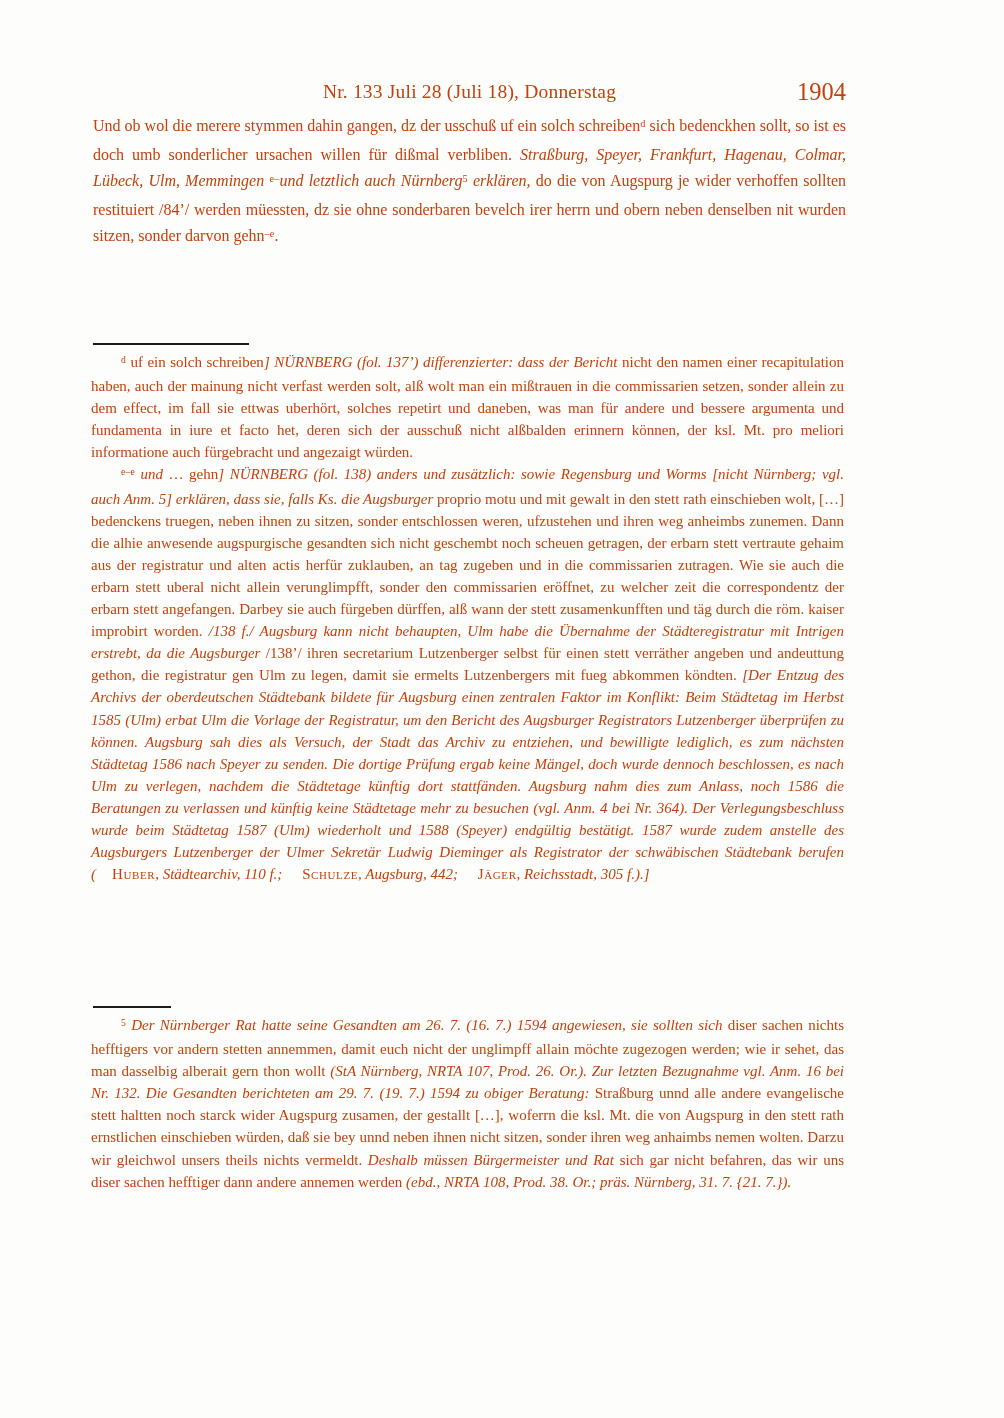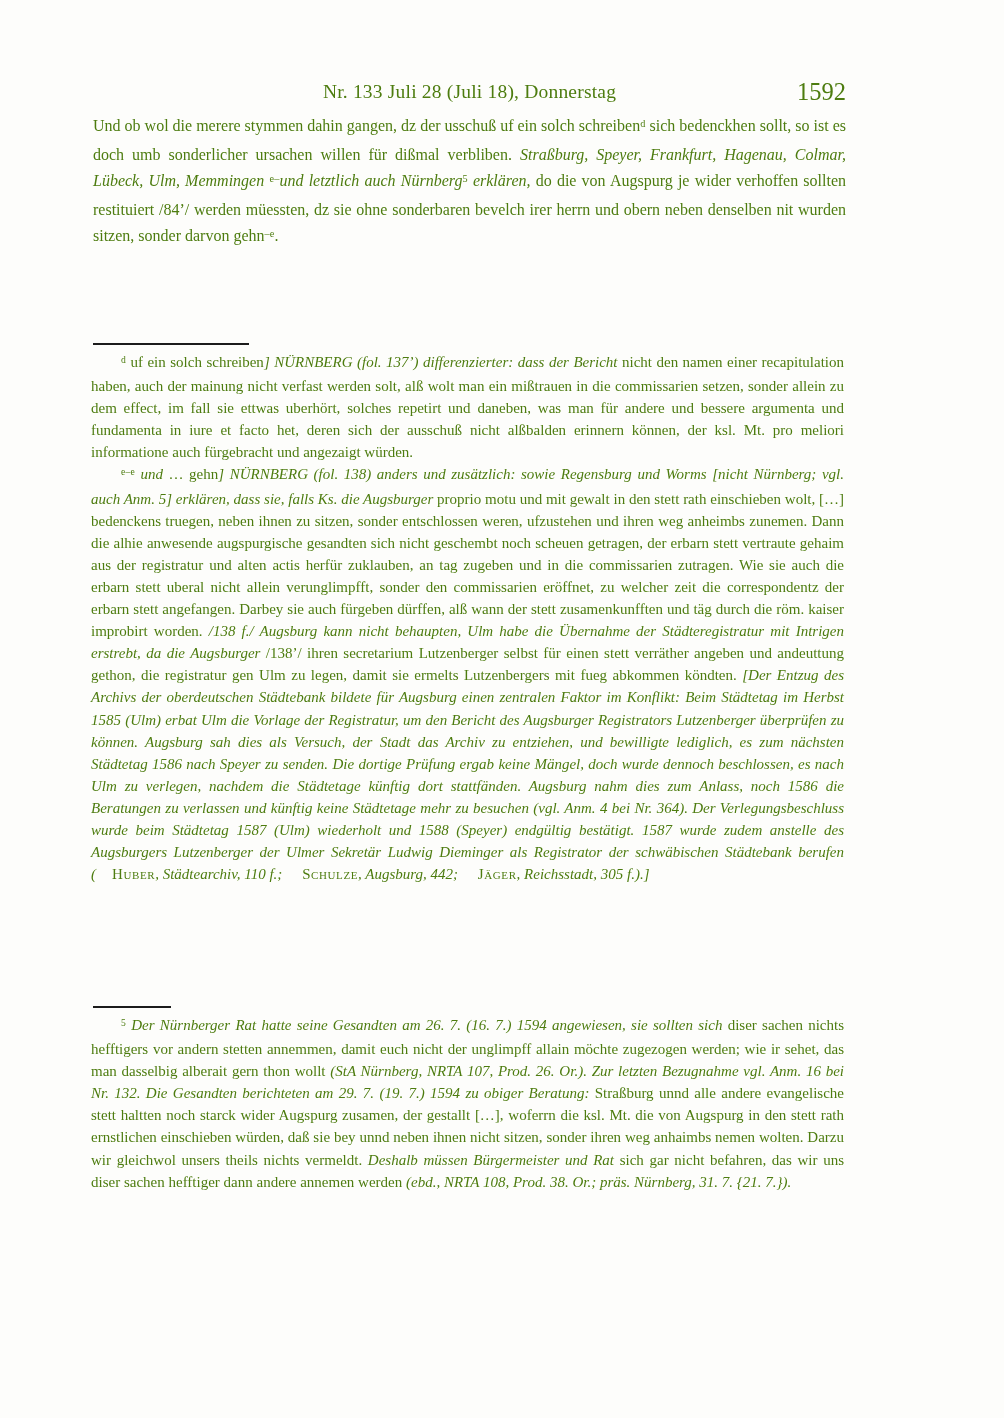--- a/index.html
+++ b/index.html
@@ -1,21 +1,21 @@
 <!DOCTYPE html>
 <html lang="de"><head>
 <meta charset="utf-8">
 <style>
   html, body { margin: 0; padding: 0; background: #ffffff; }
   .page {
     position: relative;
     width: 1004px;
     height: 1418px;
     background: #fdfdfb;
-    color: #4d7c0f;
+    color: #c2410c;
     font-family: "Liberation Serif", "DejaVu Serif", serif;
     overflow: hidden;
   }
   .running-header {
     position: absolute;
     left: 93px;
     top: 76px;
     width: 753px;
     height: 32px;
   }
@@ -80,21 +80,21 @@
     margin-left: 16px;
   }
 </style>
 </head>
 <body>
 
 <div class="page">
 
   <div class="running-header">
     <span class="header-title">Nr. 133 Juli 28 (Juli 18), Donnerstag</span>
-    <span class="page-number">1592</span>
+    <span class="page-number">1904</span>
   </div>
 
   <p class="main-text"><span class="run-roman">Und ob wol die merere stymmen dahin gangen, dz der usschuß uf ein solch schreiben</span><span class="run-sup">d</span><span class="run-roman"> sich bedenckhen sollt, so ist es doch umb sonderlicher ursachen willen für dißmal verbliben. </span><span class="run-italic">Straßburg, Speyer, Frankfurt, Hagenau, Colmar, Lübeck, Ulm, Memmingen </span><span class="run-sup">e–</span><span class="run-italic">und letztlich auch Nürnberg</span><span class="run-sup">5</span><span class="run-italic"> erklären,</span><span class="run-roman"> do die von Augspurg je wider verhoffen sollten restituiert /84’/ werden müessten, dz sie ohne sonderbaren bevelch irer herrn und obern neben denselben nit wurden sitzen, sonder darvon gehn</span><span class="run-sup">–e</span><span class="run-roman">.</span></p>
 
   <div class="fn-rule fn-rule-1"></div>
 
   <div class="fn-block fn-letters">
     <p class="footnote"><span class="run-sup">d</span><span class="run-roman"> uf ein solch schreiben</span><span class="run-italic">] NÜRNBERG (fol. 137’) differenzierter: dass der Bericht</span><span class="run-roman"> nicht den namen einer recapitulation haben, auch der mainung nicht verfast werden solt, alß wolt man ein mißtrauen in die commissarien setzen, sonder allein zu dem effect, im fall sie ettwas uberhört, solches repetirt und daneben, was man für andere und bessere argumenta und fundamenta in iure et facto het, deren sich der ausschuß nicht alßbalden erinnern können, der ksl. Mt. pro meliori informatione auch fürgebracht und angezaigt würden.</span></p>
     <p class="footnote"><span class="run-sup">e–e</span><span class="run-italic"> und</span><span class="run-roman"> … gehn</span><span class="run-italic">] NÜRNBERG (fol. 138) anders und zusätzlich: sowie Regensburg und Worms [nicht Nürnberg; vgl. auch Anm. 5] erklären, dass sie, falls Ks. die Augsburger</span><span class="run-roman"> proprio motu und mit gewalt in den stett rath einschieben wolt, […] bedenckens truegen, neben ihnen zu sitzen, sonder entschlossen weren, ufzustehen und ihren weg anheimbs zunemen. Dann die alhie anwesende augspurgische gesandten sich nicht geschembt noch scheuen getragen, der erbarn stett vertraute gehaim aus der registratur und alten actis herfür zuklauben, an tag zugeben und in die commissarien zutragen. Wie sie auch die erbarn stett uberal nicht allein verunglimpfft, sonder den commissarien eröffnet, zu welcher zeit die correspondentz der erbarn stett angefangen. Darbey sie auch fürgeben dürffen, alß wann der stett zusamenkunfften und täg durch die röm. kaiser improbirt worden. </span><span class="run-italic">/138 f./ Augsburg kann nicht behaupten, Ulm habe die Übernahme der Städteregistratur mit Intrigen erstrebt, da die Augsburger</span><span class="run-roman"> /138’/ ihren secretarium Lutzenberger selbst für einen stett verräther angeben und andeuttung gethon, die registratur gen Ulm zu legen, damit sie ermelts Lutzenbergers mit fueg abkommen köndten. </span><span class="run-italic">[Der Entzug des Archivs der oberdeutschen Städtebank bildete für Augsburg einen zentralen Faktor im Konflikt: Beim Städtetag im Herbst 1585 (Ulm) erbat Ulm die Vorlage der Registratur, um den Bericht des Augsburger Registrators Lutzenberger überprüfen zu können. Augsburg sah dies als Versuch, der Stadt das Archiv zu entziehen, und bewilligte lediglich, es zum nächsten Städtetag 1586 nach Speyer zu senden. Die dortige Prüfung ergab keine Mängel, doch wurde dennoch beschlossen, es nach Ulm zu verlegen, nachdem die Städtetage künftig dort stattfänden. Augsburg nahm dies zum Anlass, noch 1586 die Beratungen zu verlassen und künftig keine Städtetage mehr zu besuchen (vgl. Anm. 4 bei Nr. 364). Der Verlegungsbeschluss wurde beim Städtetag 1587 (Ulm) wiederholt und 1588 (Speyer) endgültig bestätigt. 1587 wurde zudem anstelle des Augsburgers Lutzenberger der Ulmer Sekretär Ludwig Dieminger als Registrator der schwäbischen Städtebank berufen (</span><span class="run-smallcaps">Huber</span><span class="run-italic">, Städtearchiv, 110 f.; </span><span class="run-smallcaps">Schulze</span><span class="run-italic">, Augsburg, 442; </span><span class="run-smallcaps">Jäger</span><span class="run-italic">, Reichsstadt, 305 f.).]</span></p>
   </div>

